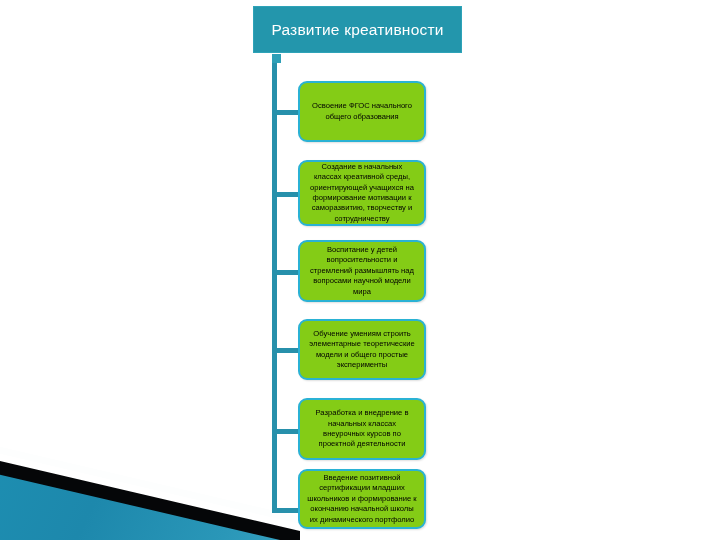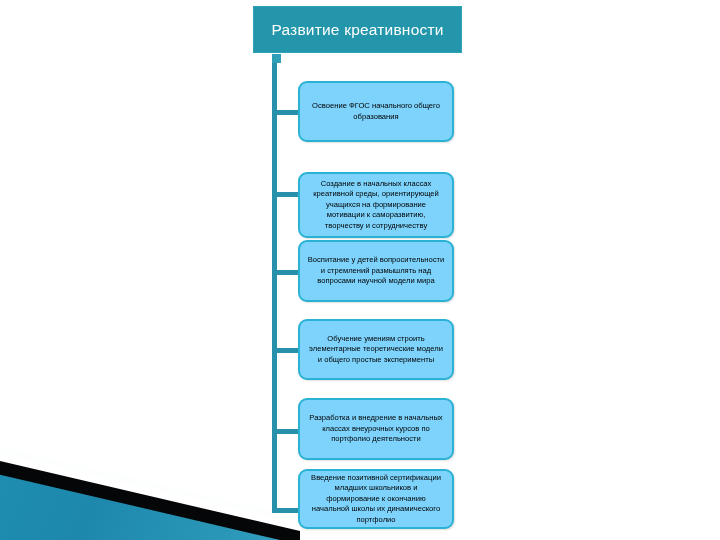--- a/index.html
+++ b/index.html
@@ -108,22 +108,22 @@
     top: 508px;
     width: 28px;
     height: 5px;
     background: #2790ab;
   }
 
   
   .node-box {
     position: absolute;
     left: 298px;
-    width: 156px;
-    background: #7dd3fc;
+    width: 128px;
+    background: #84cc16;
     border: 2.5px solid #2ab2d4;
     border-radius: 9px;
     box-sizing: border-box;
     display: flex;
     align-items: center;
     justify-content: center;
     text-align: center;
     color: #000000;
     font-size: 7.6px;
     line-height: 10.4px;
@@ -152,27 +152,27 @@
 <div class="connector-branch" style="top:110px"></div>
 <div class="connector-branch" style="top:192px"></div>
 <div class="connector-branch" style="top:270px"></div>
 <div class="connector-branch" style="top:348px"></div>
 <div class="connector-branch" style="top:429px"></div>
 <div id="connector-foot"></div>
 
 <div class="node-box" style="top:81px;  height:61px">
   <span class="node-text">Освоение ФГОС начального общего образования</span>
 </div>
-<div class="node-box" style="top:172px; height:66px">
+<div class="node-box" style="top:160px; height:66px">
   <span class="node-text">Создание в начальных классах креативной среды, ориентирующей учащихся на формирование мотивации к саморазвитию, творчеству и сотрудничеству</span>
 </div>
 <div class="node-box" style="top:240px; height:62px">
   <span class="node-text">Воспитание у детей вопросительности и стремлений размышлять над вопросами научной модели мира</span>
 </div>
 <div class="node-box" style="top:319px; height:61px">
   <span class="node-text">Обучение умениям строить элементарные теоретические модели и общего простые эксперименты</span>
 </div>
 <div class="node-box" style="top:398px; height:62px">
-  <span class="node-text">Разработка и внедрение в начальных классах внеурочных курсов по портфолио деятельности</span>
+  <span class="node-text">Разработка и внедрение в начальных классах внеурочных курсов по проектной деятельности</span>
 </div>
 <div class="node-box" style="top:469px; height:60px">
   <span class="node-text">Введение позитивной сертификации младших школьников и формирование к окончанию начальной школы их динамического портфолио</span>
 </div>
 
 </body></html>

